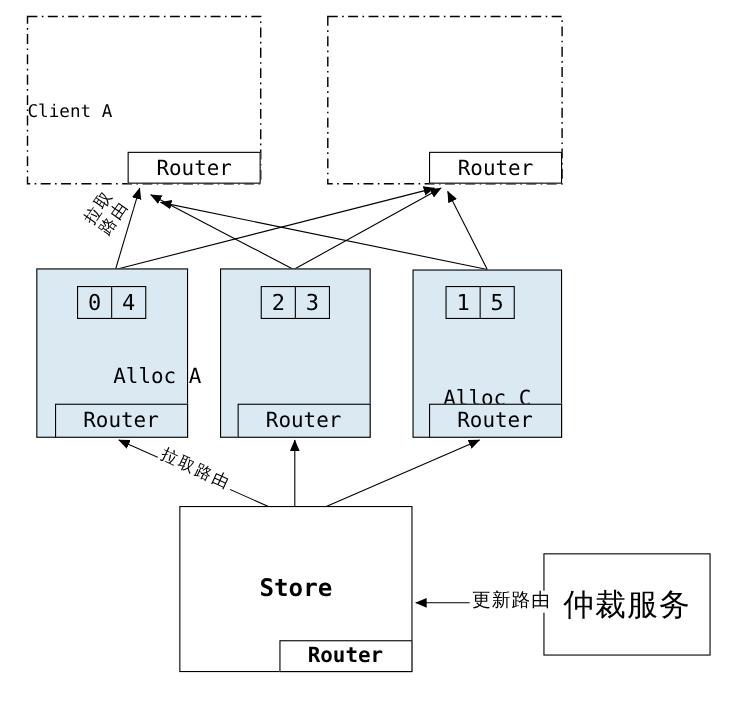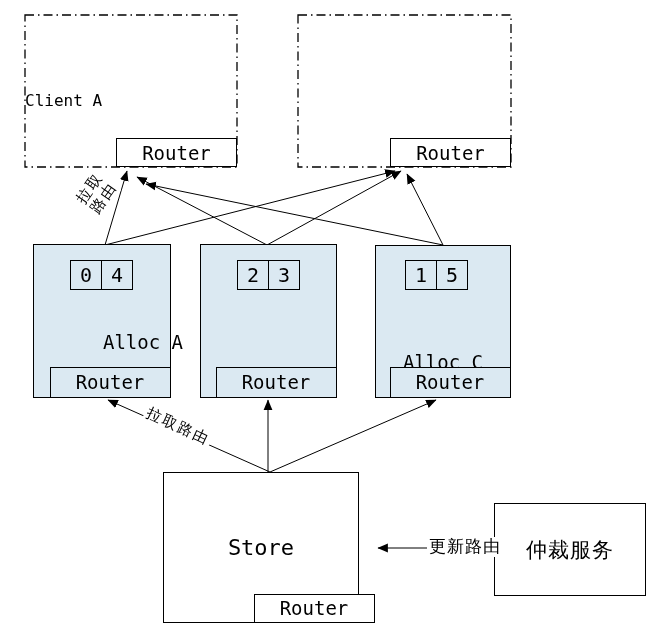--- a/index.html
+++ b/index.html
@@ -44,21 +44,21 @@
     position:absolute; background:#ffffff; border:1.5px solid #000;
     box-sizing:border-box;
   }
   .store-name {
     position:absolute; left:0; width:100%; text-align:center;
     font-size:22px; line-height:1;
   }
   .arbiter-box {
     position:absolute; background:#ffffff; border:1.5px solid #000;
     box-sizing:border-box; display:flex; align-items:center; justify-content:center;
-    font-size:21px; font-family:"DejaVu Sans","Liberation Sans",sans-serif;
+    font-size:28px; font-family:"DejaVu Sans","Liberation Sans",sans-serif;
     letter-spacing:1px;
   }
   .edge-label {
     position:absolute; background:#ffffff;
     font-family:"DejaVu Sans","Liberation Sans",sans-serif;
     font-size:15px; line-height:1.15; color:#000; white-space:nowrap;
   }
   .edge-label.rot-up { transform:rotate(-55deg); letter-spacing:2px; text-align:center; }
   .edge-label.rot-up span { display:block; }
   .edge-label.rot-down { transform:rotate(25deg); letter-spacing:2px; padding:0 2px; }
@@ -127,21 +127,21 @@
     <div class="slots" style="left:29px; top:14px;">
       <div class="slot">1</div>
       <div class="slot">5</div>
     </div>
     <div class="alloc-name" style="top:91px;margin-top:16px;">Alloc C</div>
     <div class="router-box" style="left:13.5px; top:120.5px; width:121px; height:31px;">
       <span>Router</span>
     </div>
   </div>
 
-  <div class="store-box" style="left:163px; top:472px; width:196px; height:151px;">
+  <div class="store-box" style="left:163px; top:460px; width:212px; height:151px;font-weight:bold;">
     <div class="store-name" style="top:64px;">Store</div>
     <div class="router-box" style="left:89.5px; top:120.5px; width:121px; height:29px;">
       <span>Router</span>
     </div>
   </div>
 
   <div class="arbiter-box" style="left:494px; top:503px; width:152px; height:93px;">
     <span>仲裁服务</span>
   </div>
 

